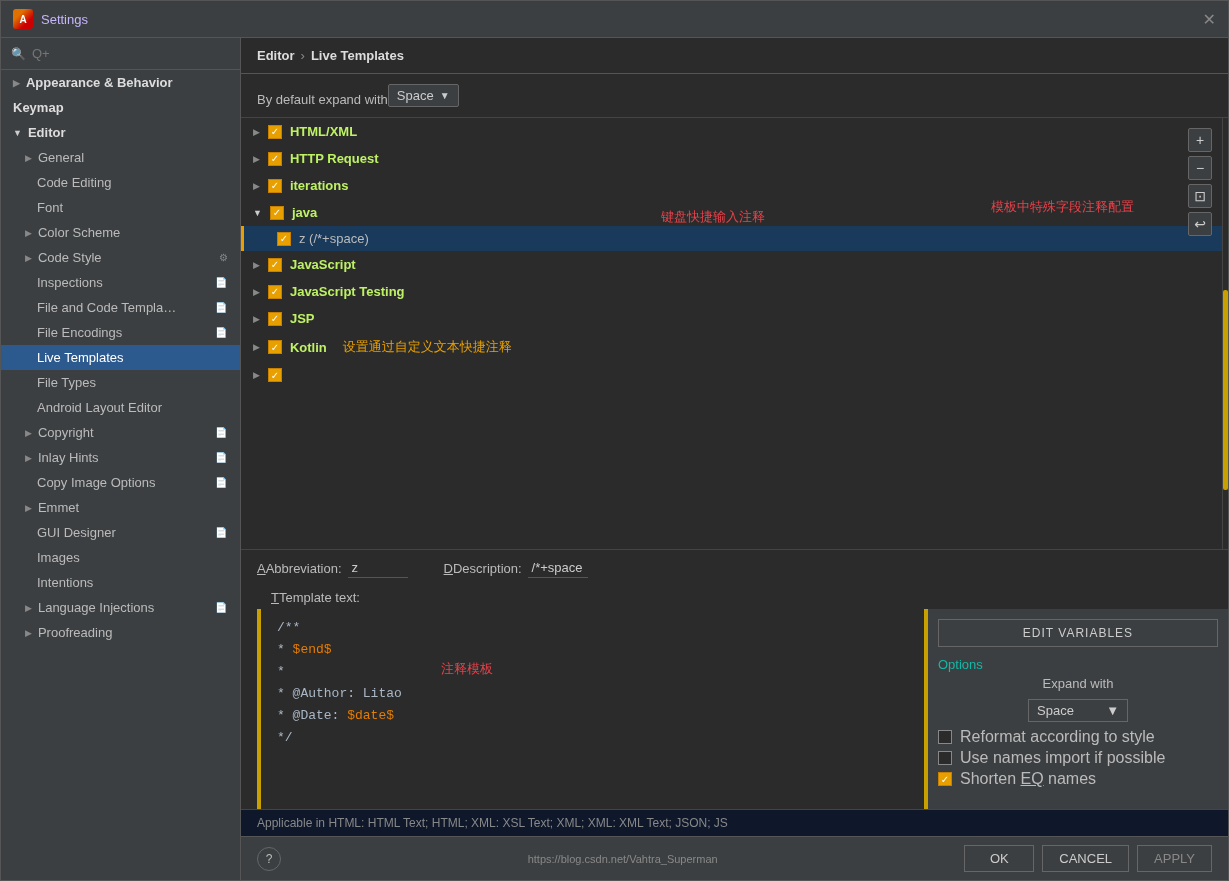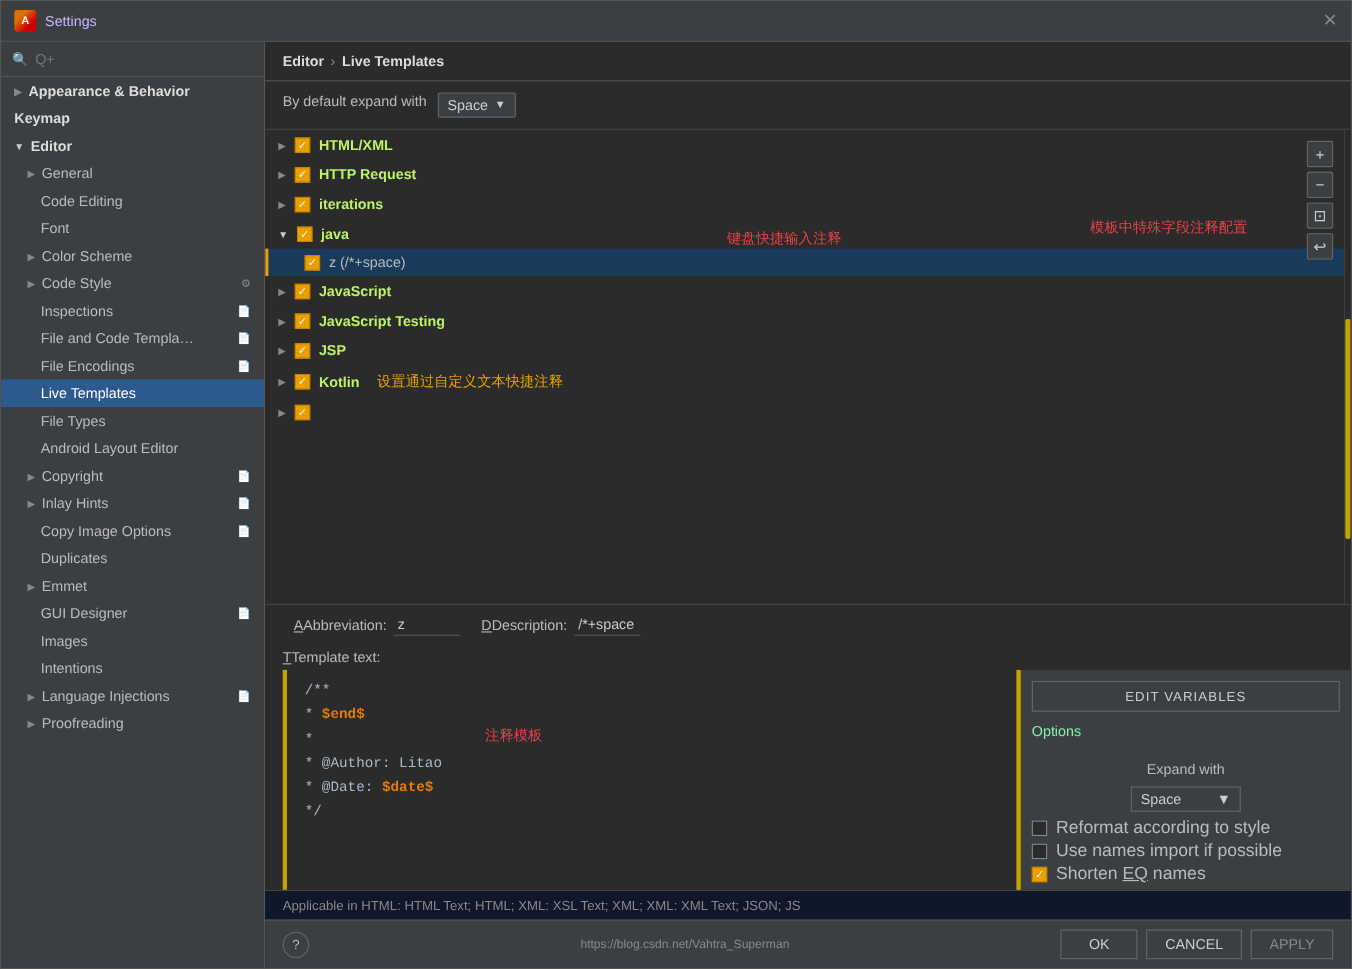--- a/index.html
+++ b/index.html
@@ -31,21 +31,21 @@
     .sidebar-icon-small { font-size: 10px; color: #888; margin-left: auto; }
 
     
     .main { flex: 1; display: flex; flex-direction: column; background: #2b2b2b; overflow: hidden; }
 
     .breadcrumb { padding: 10px 16px; border-bottom: 1px solid #555; display: flex; align-items: center; gap: 6px; }
     .breadcrumb-editor { font-weight: bold; color: #ddd; }
     .breadcrumb-sep { color: #888; }
     .breadcrumb-live { font-weight: bold; color: #ddd; }
 
-    .main-toolbar { padding: 10px 16px; border-bottom: 1px solid #444; display: flex; align-items: flex-start; gap: 10px; }
+    .main-toolbar { padding: 10px 16px; border-bottom: 1px solid #444; display: flex; align-items: flex-end; }
     .toolbar-label { color: #bbb; }
     .expand-select { background: #3c3f41; border: 1px solid #666; color: #ccc; padding: 3px 8px; display: flex; align-items: center; gap: 6px; cursor: pointer; border-radius: 2px; }
     .expand-select-arrow { font-size: 10px; }
 
     .templates-area { display: flex; flex: 1; overflow: hidden; }
 
     .templates-list { flex: 1; overflow-y: auto; border-right: 1px solid #444; position: relative; }
 
     .template-group { }
     .template-group-header { padding: 6px 12px; display: flex; align-items: center; gap: 8px; cursor: pointer; }
@@ -56,37 +56,37 @@
     .template-item { padding: 5px 12px 5px 36px; display: flex; align-items: center; gap: 8px; cursor: pointer; }
     .template-item.selected { background: #1a3a5c; border-left: 3px solid #e8a000; padding-left: 33px; }
     .ti-checkbox { width: 14px; height: 14px; background: #e8a000; border: 1px solid #c88000; display: flex; align-items: center; justify-content: center; flex-shrink: 0; }
     .ti-checkbox-check { color: white; font-size: 10px; }
     .ti-name { color: #bbb; }
     .action-btn { background: #3c3f41; border: 1px solid #666; color: #ccc; width: 24px; height: 24px; display: flex; align-items: center; justify-content: center; cursor: pointer; font-size: 14px; border-radius: 2px; }
 
     
     .detail-area { border-top: 1px solid #444; display: flex; flex-direction: column; }
 
-    .detail-row { padding: 8px 16px; display: flex; align-items: center; gap: 20px; margin-left: 10px; }
+    .detail-row { padding: 8px 16px; display: flex; align-items: center; gap: 36px; }
     .detail-field { display: flex; align-items: center; gap: 6px; }
     .detail-field label { color: #bbb; }
     .detail-field label u { text-decoration: underline; }
     .detail-value { color: #ccc; border-bottom: 1px solid #555; padding: 2px 4px; min-width: 60px; }
 
-    .template-text-label { padding: 4px 16px; color: #bbb; }
+    .template-text-label { padding: 4px 30px; color: #bbb; }
     .template-text-label u { text-decoration: underline; }
 
     .code-area { flex: 1; padding: 8px 16px; background: #2b2b2b; font-family: 'Courier New', monospace; font-size: 13px; color: #a9b7c6; line-height: 1.7; overflow-y: auto; border-right: 4px solid #c8a000; }
     .code-line { }
-    .code-var { color: #e67c00; font-weight: bold; }
+    .code-var { color: #e67c00; }
 
     .right-panel { width: 300px; background: #3c3f41; display: flex; flex-direction: column; padding: 10px; gap: 10px; }
     .edit-vars-btn { background: #3c3f41; border: 1px solid #666; color: #ccc; padding: 6px 12px; cursor: pointer; font-size: 12px; text-align: center; letter-spacing: 1px; }
     .options-section { }
-    .options-title { color: #86efac; margin-bottom: 20px; font-size: 13px; }
+    .options-title { color: #14b8a6; margin-bottom: 4px; font-size: 13px; }
     .option-row { display: flex; align-items: center; gap: 8px; margin-bottom: 6px; flex-direction: column; }
     .option-label { color: #bbb; font-size: 13px; }
     .expand-with-select { background: #3c3f41; border: 1px solid #666; color: #ccc; padding: 3px 8px; display: flex; align-items: center; justify-content: space-between; min-width: 100px; cursor: pointer; }
     .checkbox-row { display: flex; align-items: center; gap: 8px; margin: 3px 0; }
     .cb { width: 14px; height: 14px; border: 1px solid #888; background: #2b2b2b; display: flex; align-items: center; justify-content: center; }
     .cb.checked { background: #e8a000; border-color: #c88000; }
     .cb-check { color: white; font-size: 10px; }
     .cb-label { color: #bbb; font-size: 16px; }
     .cb-label u { text-decoration: underline; }
 
@@ -201,23 +201,20 @@
         <span class="triangle">▶</span>
         <span>Inlay Hints</span>
         <span class="sidebar-icon-small">📄</span>
       </div>
 
       <div class="sidebar-item indent2">
         <span>Copy Image Options</span>
         <span class="sidebar-icon-small">📄</span>
       </div>
 
-      <div class="sidebar-item indent2">
-        <span>Duplicates</span>
-      </div>
 
       <div class="sidebar-item indent1">
         <span class="triangle">▶</span>
         <span>Emmet</span>
       </div>
 
       <div class="sidebar-item indent2">
         <span>GUI Designer</span>
         <span class="sidebar-icon-small">📄</span>
       </div>

